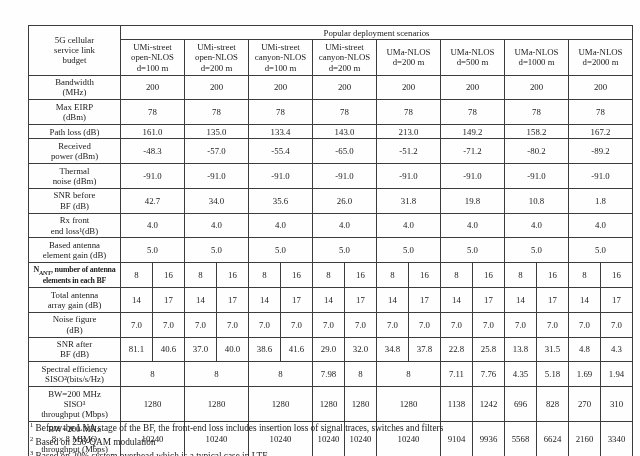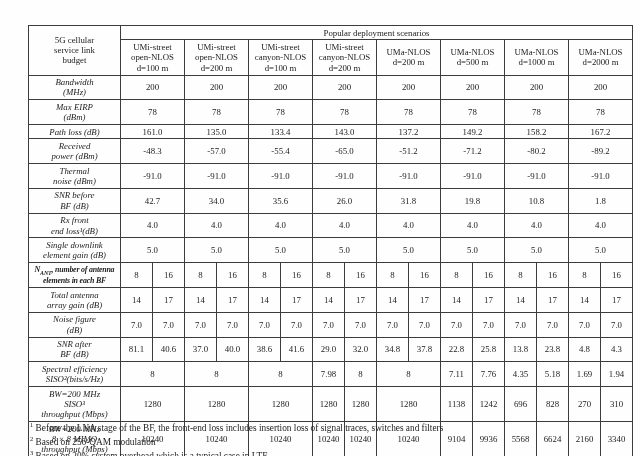--- a/index.html
+++ b/index.html
@@ -8,21 +8,21 @@
   .title{position:absolute;top:5px;left:0;width:100%;text-align:center;
          font-size:10.5px;font-variant:small-caps;letter-spacing:.4px;color:#222;}
   table.budget{position:absolute;left:28px;top:25px;width:604px;
          border-collapse:collapse;table-layout:fixed;}
   table.budget th,table.budget td{border:1px solid #3c3c3c;text-align:center;
          vertical-align:middle;font-weight:normal;font-size:8.8px;line-height:1.18;
          padding:1.5px 0;white-space:pre-line;color:#222;overflow:hidden;}
   th.corner{font-weight:bold;font-size:8.8px;}
   th.group{font-weight:bold;font-size:9.3px;padding:1px 0;}
   th.scen{font-size:8.6px;}
-  th.lbl{font-size:8.4px;padding:1.5px 1px;font-style:italic;}
+  th.lbl{font-size:8.4px;padding:1.5px 1px;}
   th.lbl.nant, td.nantv{font-weight:bold;}
   th.lbl.nant{font-size:7.9px;letter-spacing:-0.2px;}
   td.nantv{font-size:9px;}
   sub{font-size:6px;}
   .footnotes{position:absolute;left:30px;top:421px;font-size:9.3px;
          line-height:1.28;color:#222;}
   .footnotes sup{font-size:6.5px;}
   .watermark{position:absolute;right:10px;top:424px;
          font-family:"Liberation Sans",sans-serif;font-size:23px;
          letter-spacing:1px;font-weight:400;}
@@ -105,21 +105,21 @@
           <td colspan="2">78</td>
           <td colspan="2">78</td>
           <td colspan="2">78</td>
         </tr>
         <tr>
           <th class="lbl">Path loss (dB)</th>
           <td colspan="2">161.0</td>
           <td colspan="2">135.0</td>
           <td colspan="2">133.4</td>
           <td colspan="2">143.0</td>
-          <td colspan="2">137.2</td>
+          <td colspan="2">213.0</td>
           <td colspan="2">149.2</td>
           <td colspan="2">158.2</td>
           <td colspan="2">167.2</td>
         </tr>
         <tr>
           <th class="lbl">Received
 power (dBm)</th>
           <td colspan="2">-48.3</td>
           <td colspan="2">-57.0</td>
           <td colspan="2">-55.4</td>
@@ -159,21 +159,21 @@
           <td colspan="2">4.0</td>
           <td colspan="2">4.0</td>
           <td colspan="2">4.0</td>
           <td colspan="2">4.0</td>
           <td colspan="2">4.0</td>
           <td colspan="2">4.0</td>
           <td colspan="2">4.0</td>
           <td colspan="2">4.0</td>
         </tr>
         <tr>
-          <th class="lbl">Single downlink
+          <th class="lbl">Based antenna
 element gain (dB)</th>
           <td colspan="2">5.0</td>
           <td colspan="2">5.0</td>
           <td colspan="2">5.0</td>
           <td colspan="2">5.0</td>
           <td colspan="2">5.0</td>
           <td colspan="2">5.0</td>
           <td colspan="2">5.0</td>
           <td colspan="2">5.0</td>
         </tr>
@@ -246,21 +246,21 @@
           <td>40.0</td>
           <td>38.6</td>
           <td>41.6</td>
           <td>29.0</td>
           <td>32.0</td>
           <td>34.8</td>
           <td>37.8</td>
           <td>22.8</td>
           <td>25.8</td>
           <td>13.8</td>
-          <td>23.8</td>
+          <td>31.5</td>
           <td>4.8</td>
           <td>4.3</td>
         </tr>
         <tr>
           <th class="lbl">Spectral efficiency
 SISO²(bits/s/Hz)</th>
           <td colspan="2">8</td>
           <td colspan="2">8</td>
           <td colspan="2">8</td>
           <td>7.98</td>

